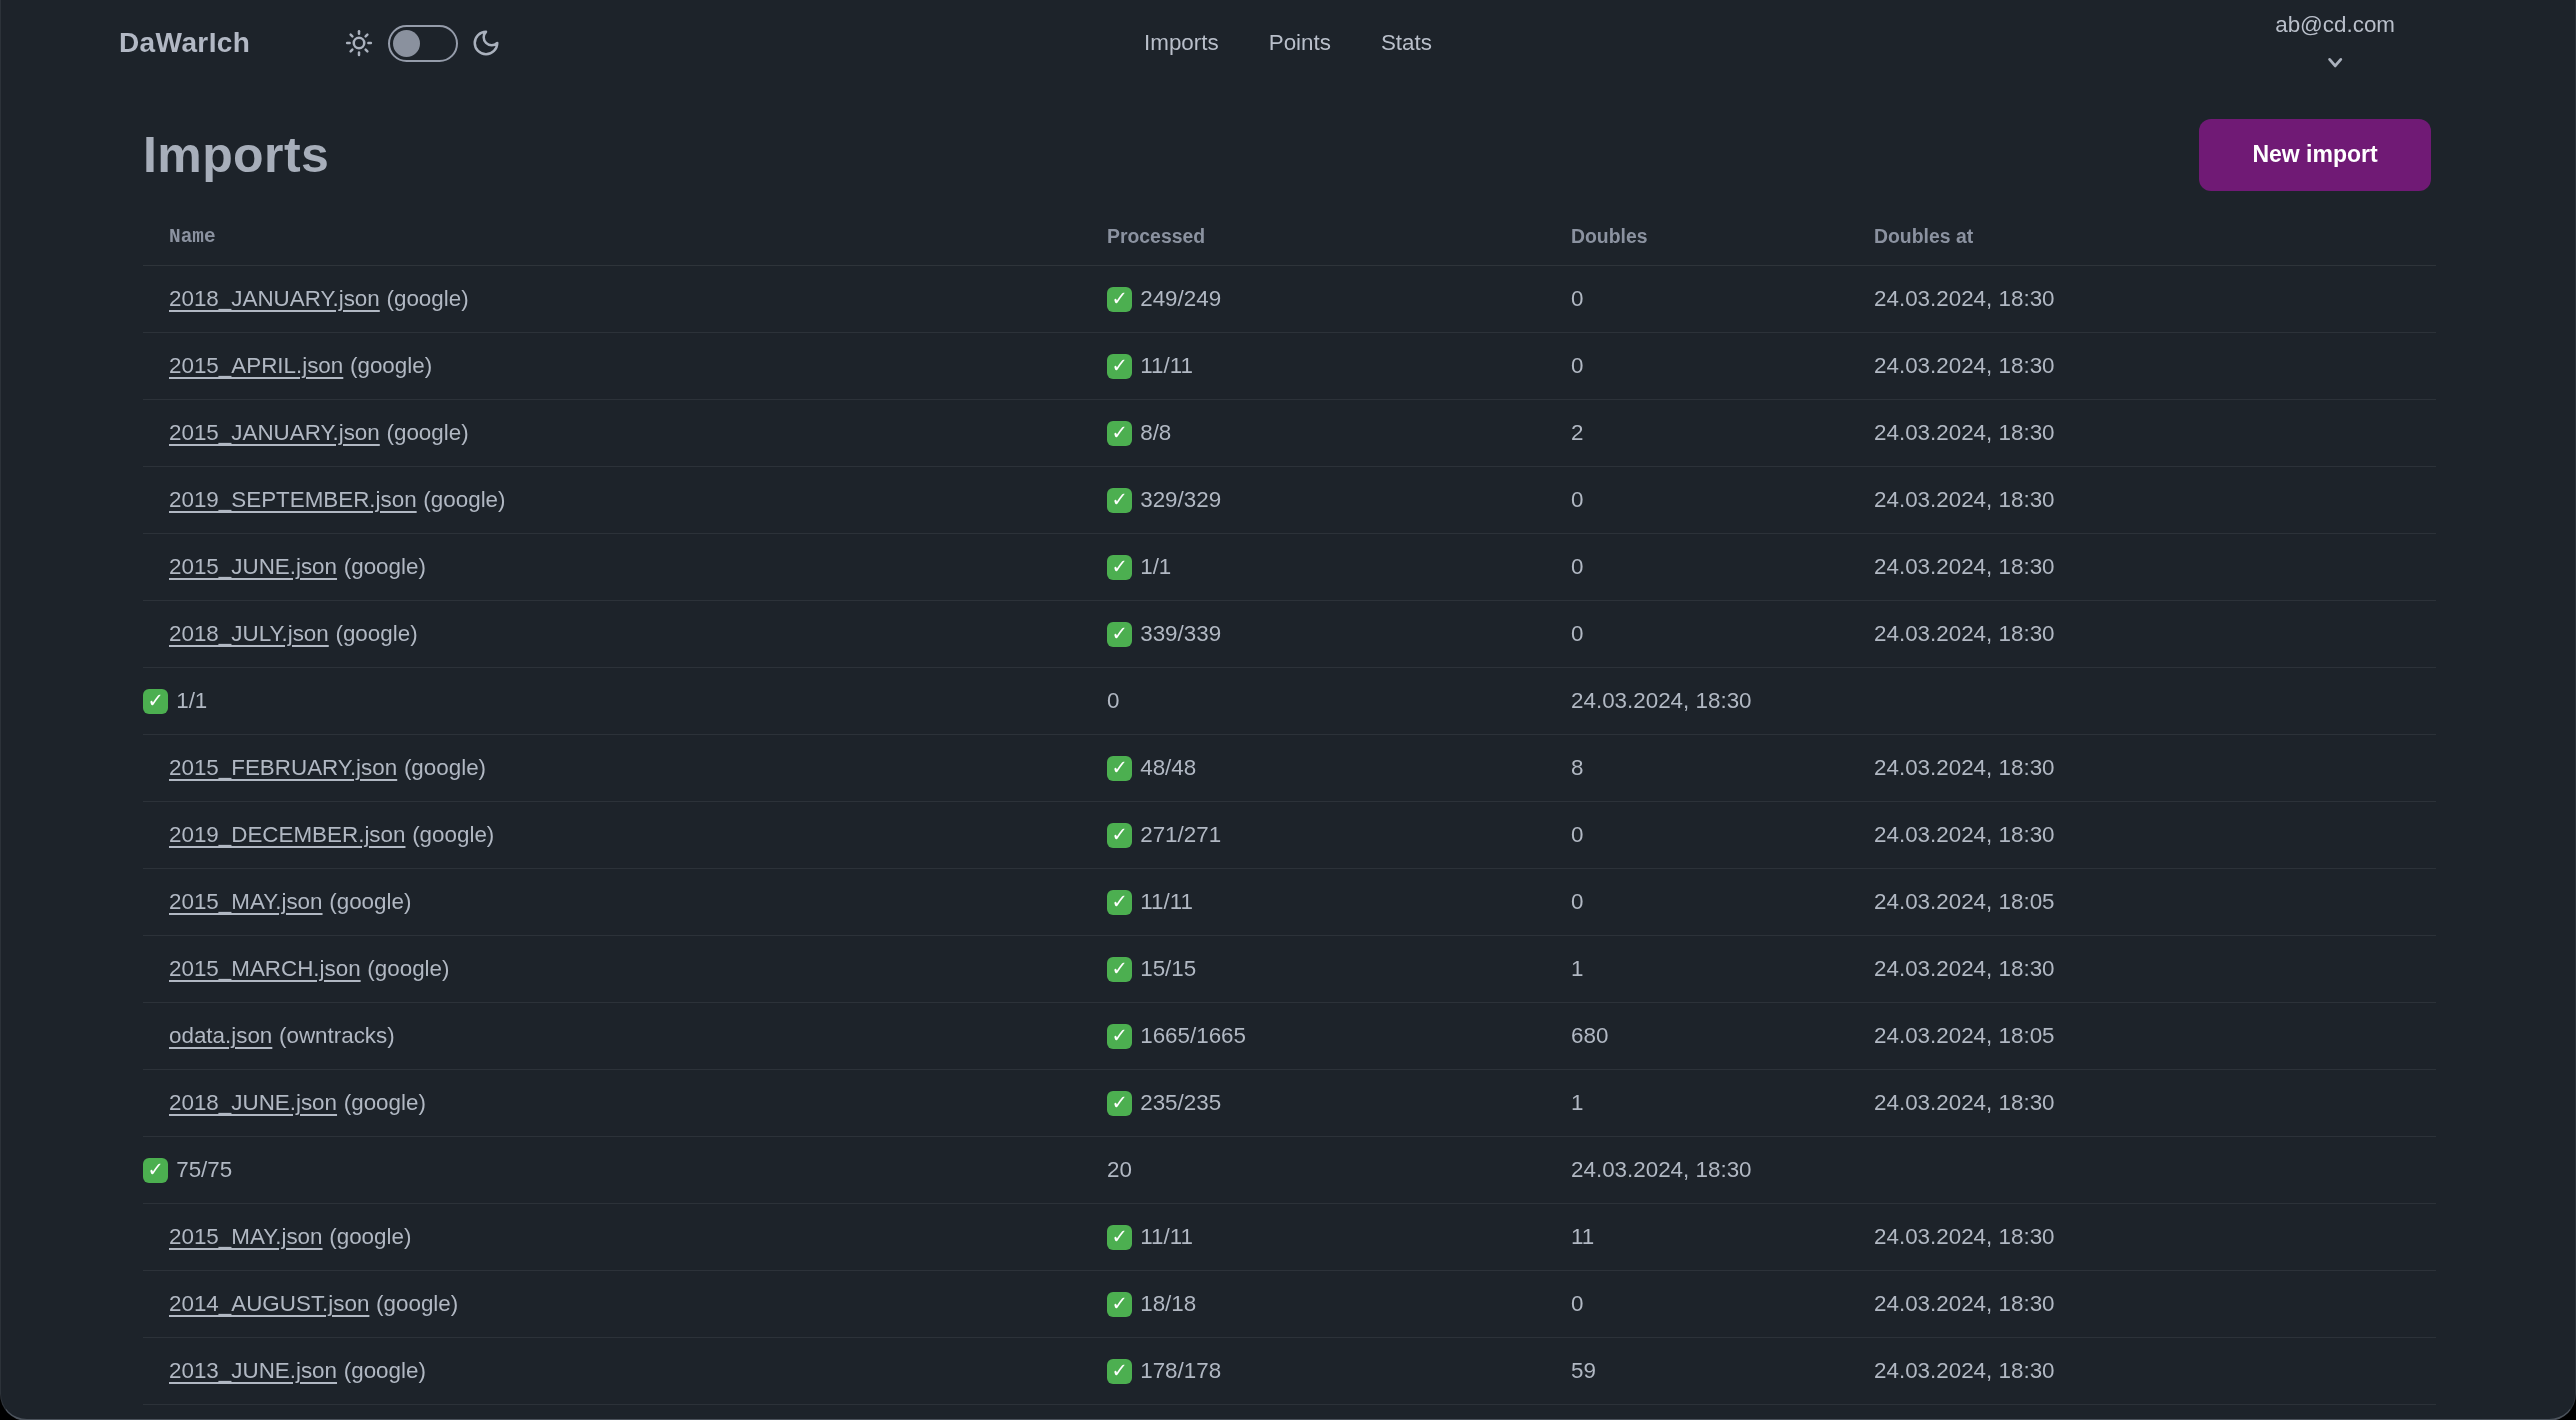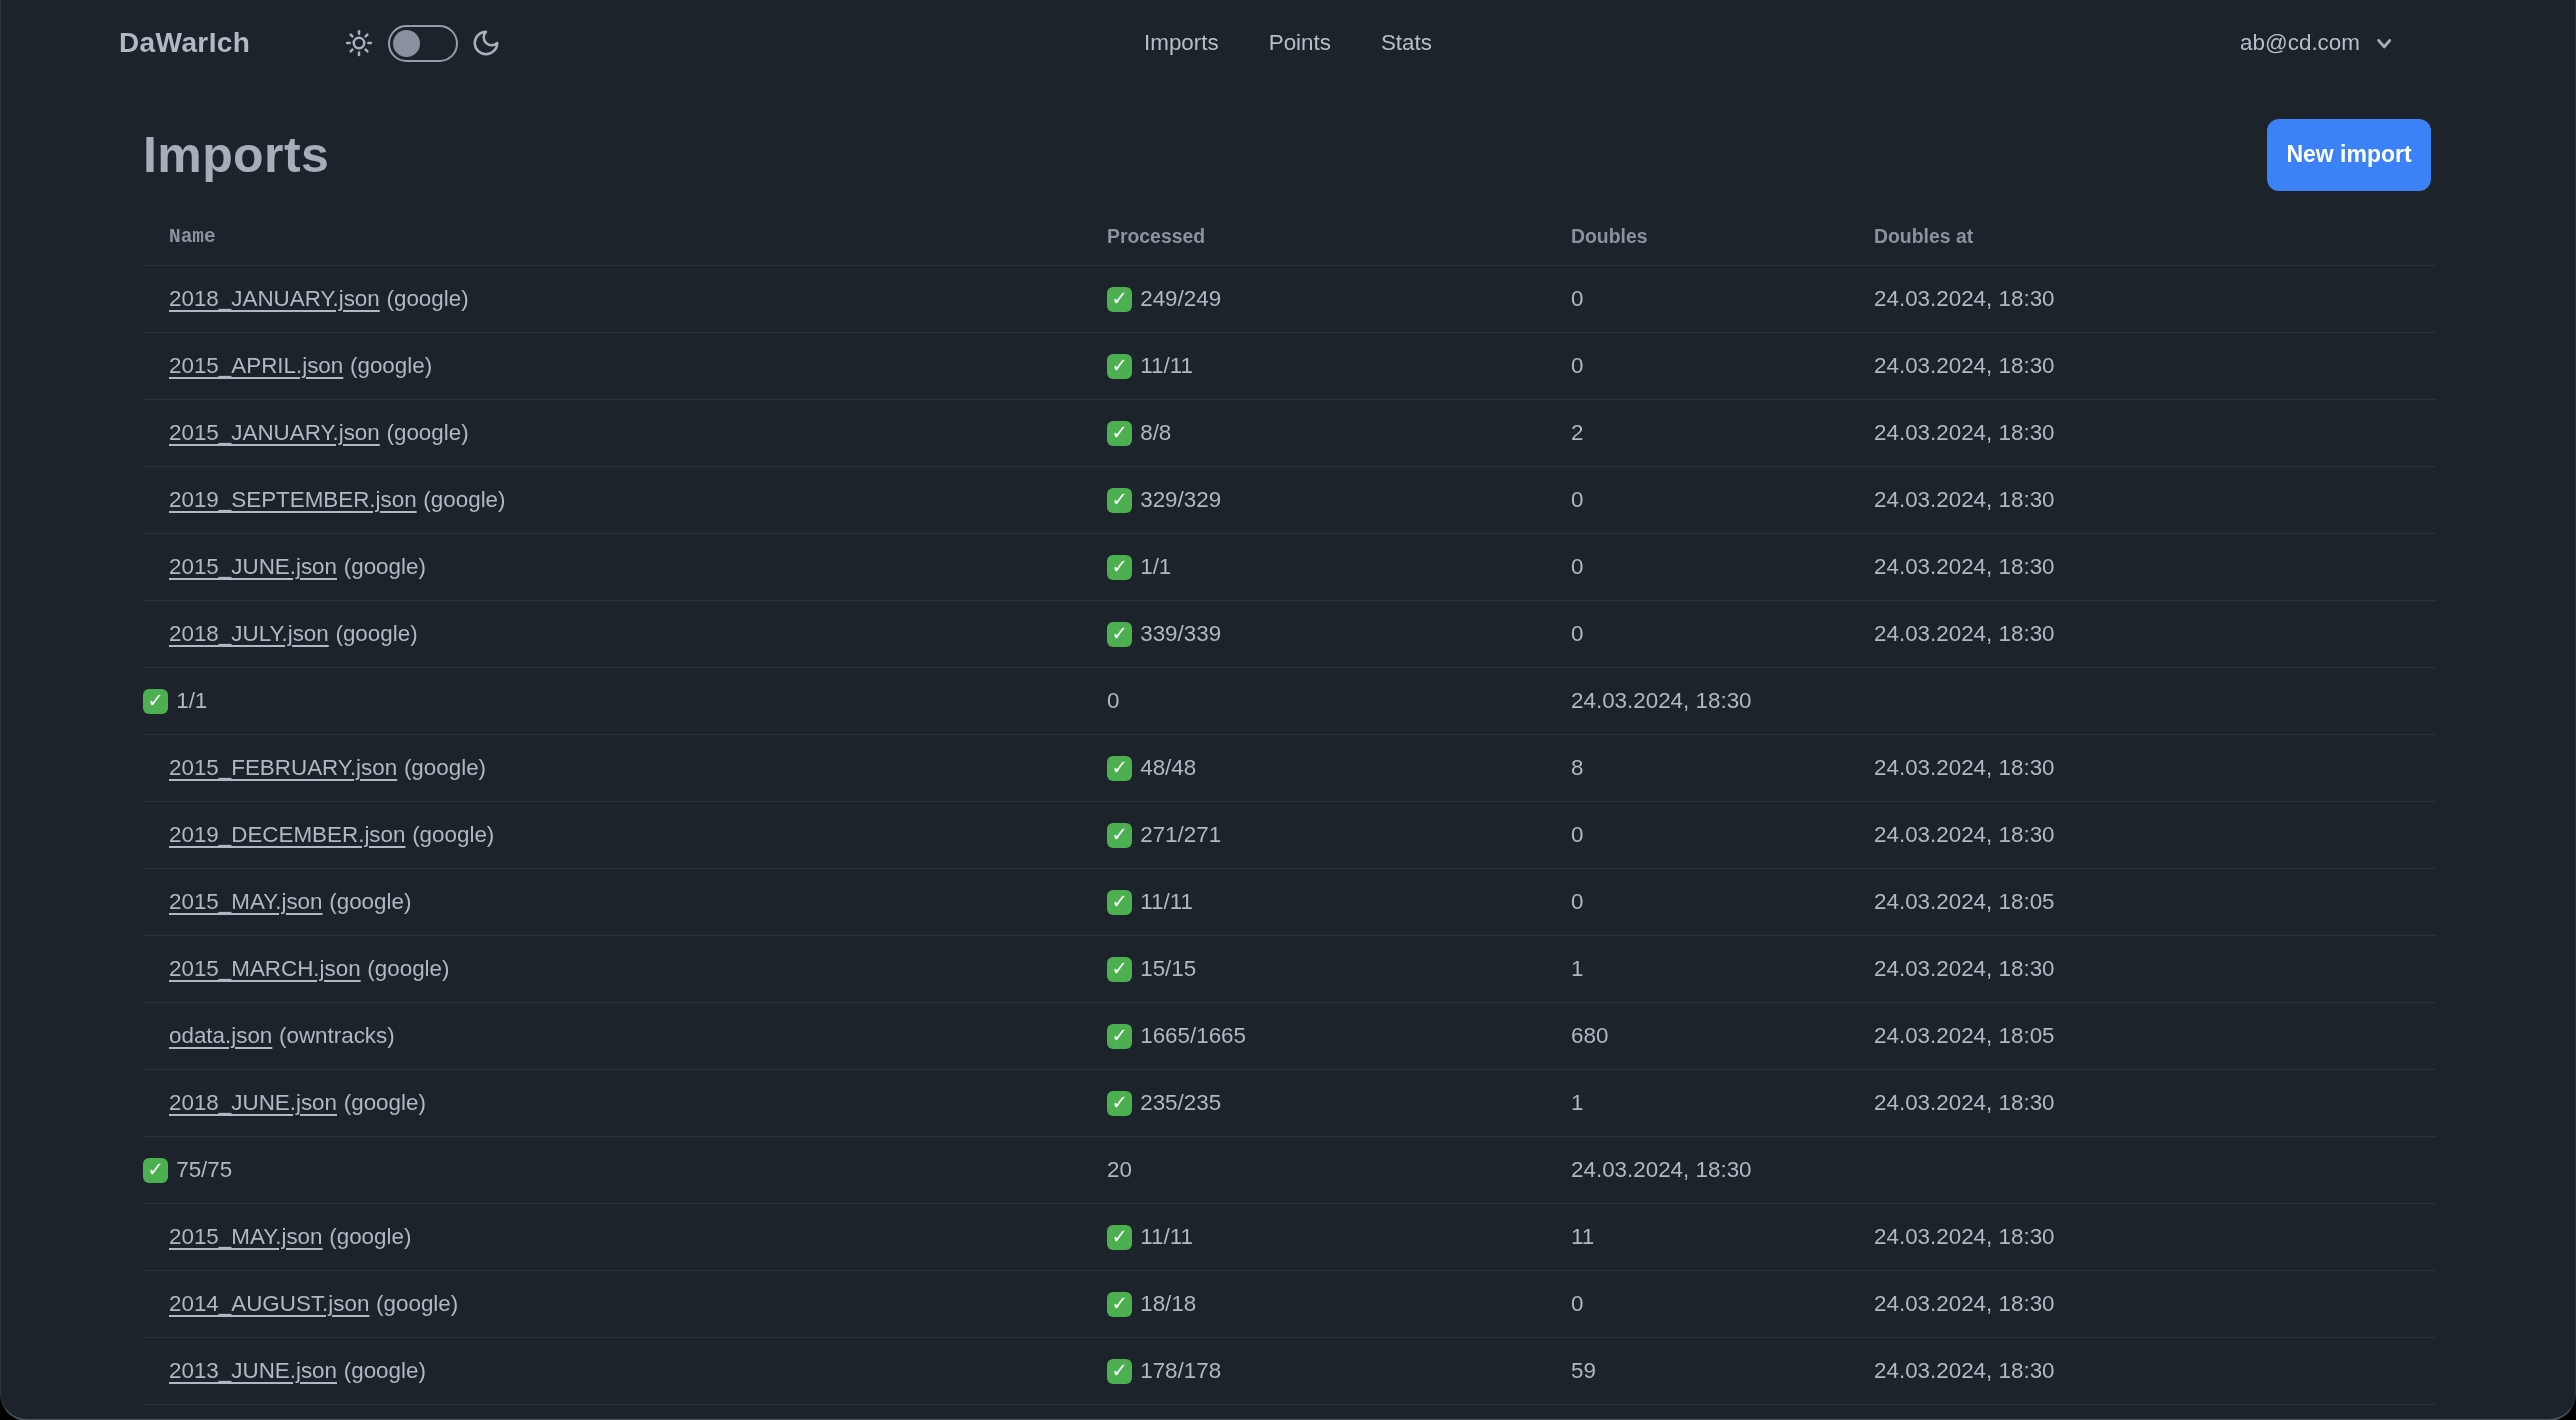--- a/index.html
+++ b/index.html
@@ -18,29 +18,29 @@
   .logo { font-size:28px; font-weight:700; color:#b2b8c4; letter-spacing:0.4px; cursor:pointer; }
   .theme-group { display:flex; align-items:center; gap:13.4px; margin-left:94px; }
   .icon-svg { display:block; }
   .toggle { position:relative; width:70px; height:37px; border:2.2px solid #959caa;
     border-radius:18.6px; background:transparent; cursor:pointer; }
   .toggle .knob { position:absolute; left:3.7px; top:3px; width:27px; height:27px;
     border-radius:50%; background:#8a919e; }
   .nav-center { position:absolute; left:50%; top:0; height:86px; transform:translateX(-50%);
     display:flex; align-items:center; gap:50px; }
   .nav-link { font-size:22.4px; color:#b9bfca; cursor:pointer; }
-  .account { margin-left:auto; display:flex; align-items:center; gap:12.7px; cursor:pointer; }
+  .account { margin-left:auto; display:flex; align-items:center; gap:12.7px; cursor:pointer;flex-direction:column; }
   .account-email { font-size:22.4px; color:#b9bfca; }
 
   
   .page-head { margin:27px 144px 0 142px; height:83px;
     display:flex; align-items:center; justify-content:space-between; }
   .page-title { font-size:50px; font-weight:700; color:#a7aebA; letter-spacing:0.4px; }
-  .btn-primary { width:164px; height:72px; border:none; border-radius:12px;
-    background:#3b82f6; color:#fff; font-size:23px; font-weight:600;
+  .btn-primary { width:232px; height:72px; border:none; border-radius:12px;
+    background:#701a75; color:#fff; font-size:23px; font-weight:600;
     font-family:inherit; cursor:pointer; }
 
   
   .table { margin:12px 142px 0 142px; width:2293px; }
   .grid-row { display:grid; grid-template-columns:964px 464px 303px 1fr; align-items:center; }
   .thead { height:58px; border-bottom:1.5px solid rgba(255,255,255,0.08);
     color:#8b92a0; font-size:19.4px; font-weight:700; }
   .thead .cell-name { padding-left:26px;font-family:Liberation Mono, monospace; }
   .row { height:67px; border-bottom:1.5px solid rgba(255,255,255,0.07);
     color:#b1b8c3; font-size:22.4px; }

